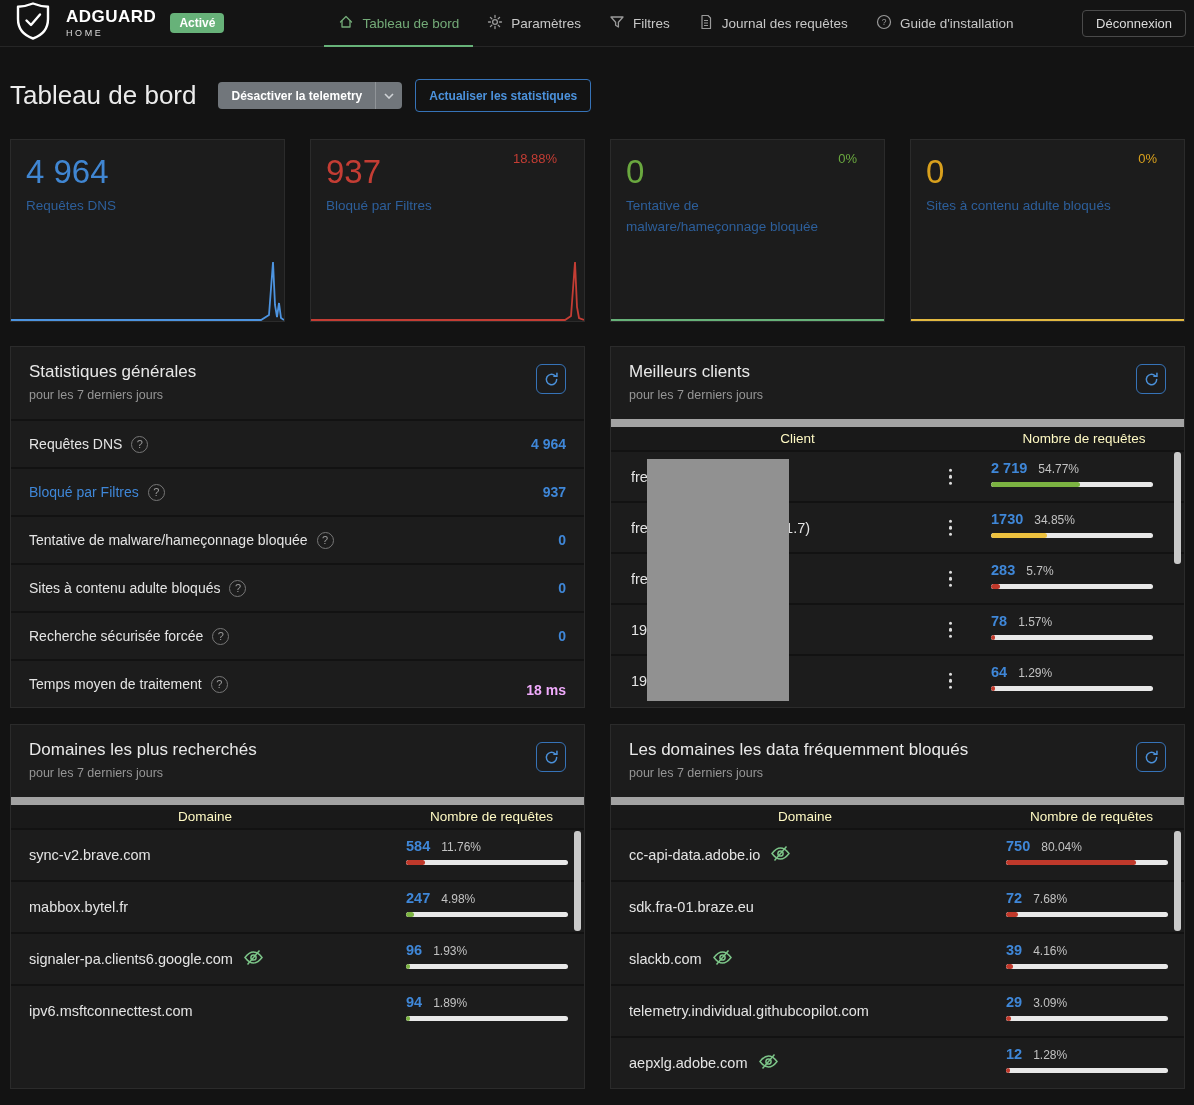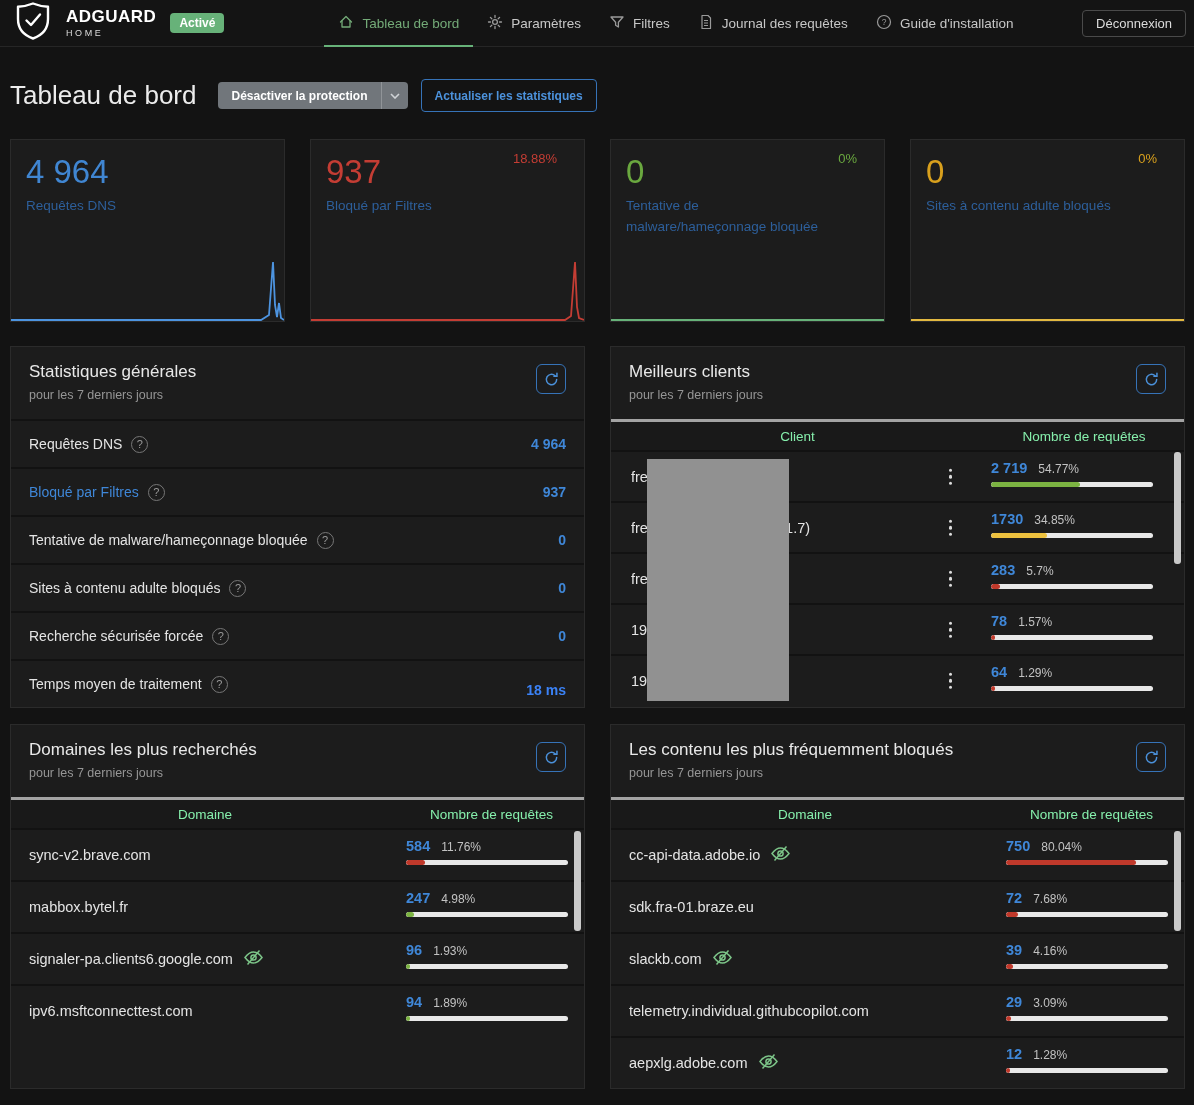--- a/index.html
+++ b/index.html
@@ -58,25 +58,25 @@
     cursor:pointer; margin-top:2px; }
 
   
   .stats-row { height:48px; border-top:2px solid #121212; display:flex; align-items:center;
     padding:0 18px; font-size:14px; color:#e4e4e4; }
   .stats-label.link { color:#3f87d8; cursor:pointer; }
   .q-icon { width:17px; height:17px; border:1px solid #777; border-radius:50%; color:#999;
     font-size:11px; display:inline-flex; align-items:center; justify-content:center;
     margin-left:9px; cursor:pointer; flex:none; }
   .stats-val { margin-left:auto; color:#3f87d8; font-weight:bold; font-size:14px; }
-  .stats-val.white { color:#3b82f6;margin-top:11px; }
+  .stats-val.white { color:#f0abfc;margin-top:11px; }
 
   
-  .table-head { display:flex; height:31px; background:#191919; border-top:3px solid #a3a3a3;
-    align-items:center; font-size:13.5px; color:#86efac; }
+  .table-head { display:flex; height:31px; background:#191919; border-top:8px solid #a3a3a3;
+    align-items:center; font-size:13.5px; color:#fef9c3; }
   .th-left { flex:1; text-align:center; }
   .th-right { width:200px; text-align:center; }
   .row3 .th-right { width:185px; }
   .t-row { display:flex; border-top:2px solid #121212; height:51px; }
   .row3 .t-row { height:52px; }
   .cell-name { flex:1; position:relative; display:flex; align-items:center; padding-left:20px;
     font-size:14.5px; color:#e4e4e4; }
   .row3 .cell-name { padding-left:18px; }
   .name-suffix { position:absolute; left:162px; top:50%; transform:translateY(-50%); }
   .kebab { position:absolute; right:28px; top:50%; transform:translateY(-50%); display:flex;
@@ -162,21 +162,21 @@
   </nav>
 
   <button class="logout-btn">Déconnexion</button>
 </header>
 
 <main class="content">
 
   <div class="page-head">
     <h1 class="page-title">Tableau de bord</h1>
     <div class="split-btn">
-      <span class="split-main">Désactiver la protection</span>
+      <span class="split-main">Désactiver la telemetry</span>
       <span class="split-caret">
         <svg width="10" height="6" viewBox="0 0 10 6" fill="none" stroke="#d0d3d6" stroke-width="1.6">
             <path d="M1 1l4 4 4-4"></path>
           </svg>
       </span>
     </div>
     <button class="btn-outline-blue">Actualiser les statistiques</button>
   </div>
 
   <div class="stat-grid">
@@ -464,21 +464,21 @@
               <div class="bar-fill" style="background-color: rgb(124, 179, 66); width: 1.89%;"></div>
             </div>
         </div>
       </div>
       <div class="scroll-thumb" style="top:106px;height:100px;"></div>
     </section>
 
     <section class="card">
       <div class="card-head">
         <div>
-          <div class="card-title">Les contenu les plus fréquemment bloqués</div>
+          <div class="card-title">Les domaines les data fréquemment bloqués</div>
           <div class="card-sub">pour les 7 derniers jours</div>
         </div>
         <button class="refresh-btn">
           <svg width="15" height="15" viewBox="0 0 16 16" fill="none" stroke="#4a90d9" stroke-width="1.6" stroke-linecap="round">
             <path d="M13.5 8a5.5 5.5 0 1 1-1.7-4"></path>
               <path d="M13.8 1.2v3.2h-3.2"></path>
           </svg>
         </button>
       </div>
       <div class="table-head">

